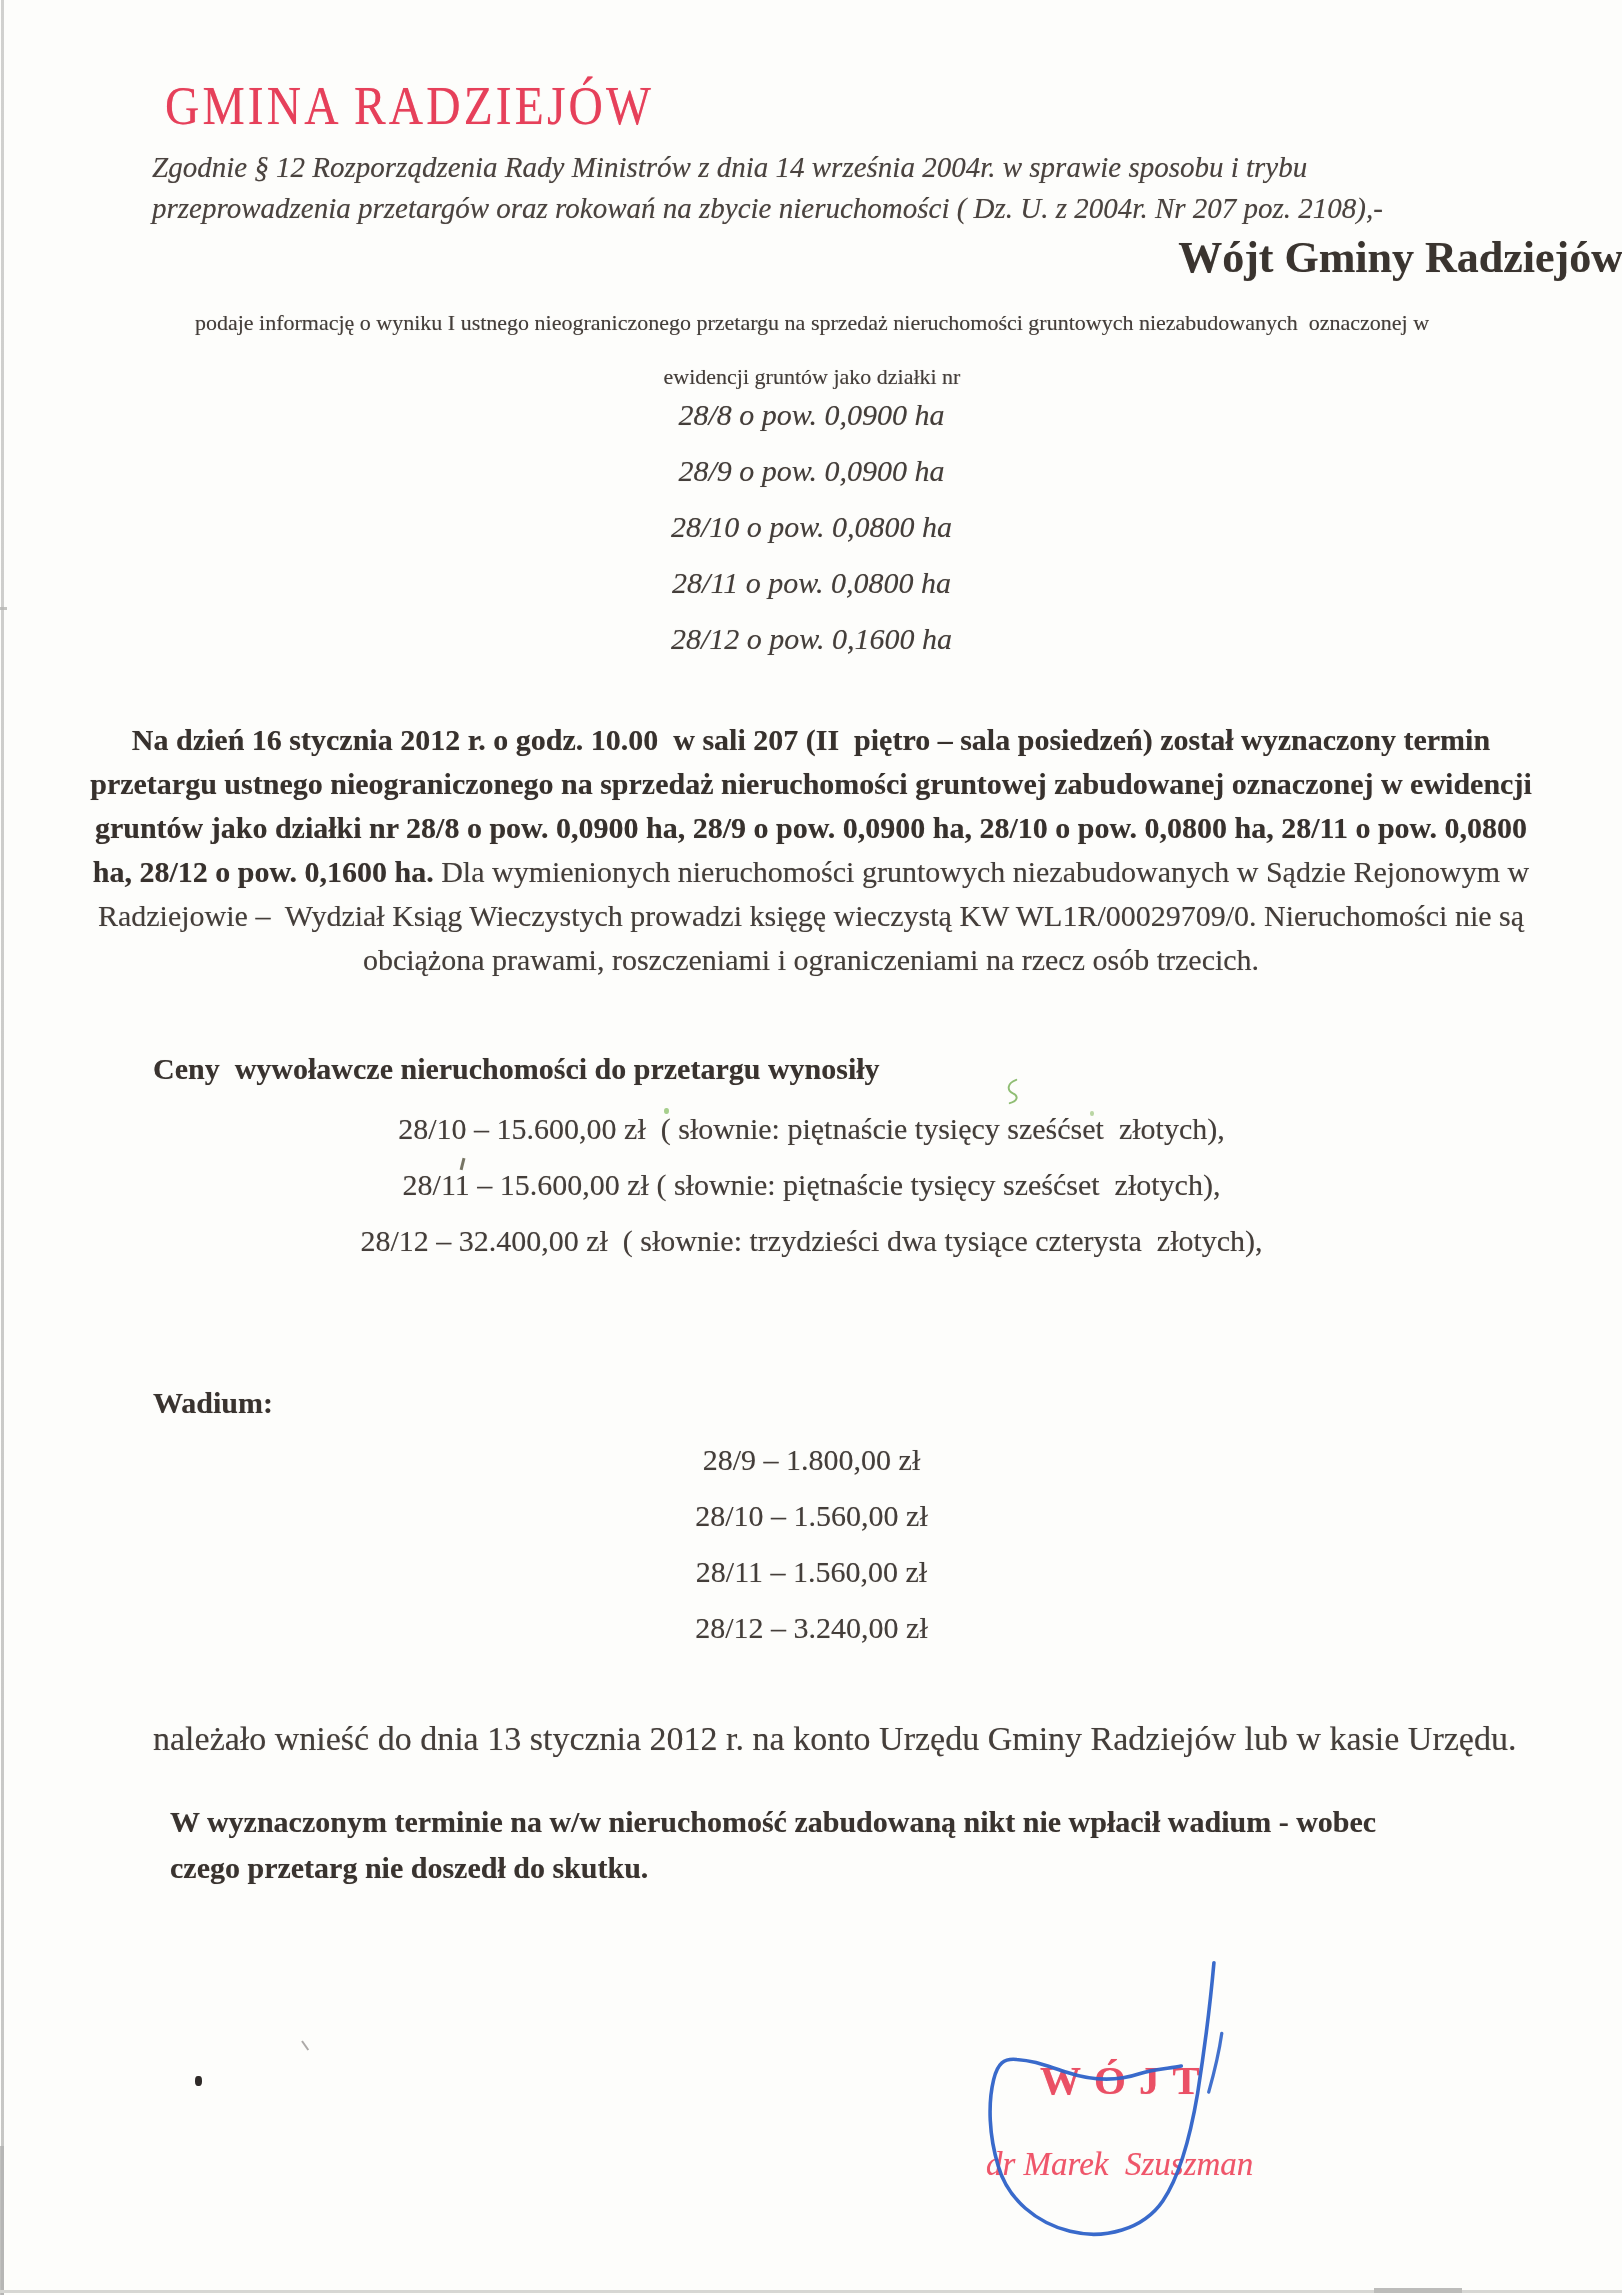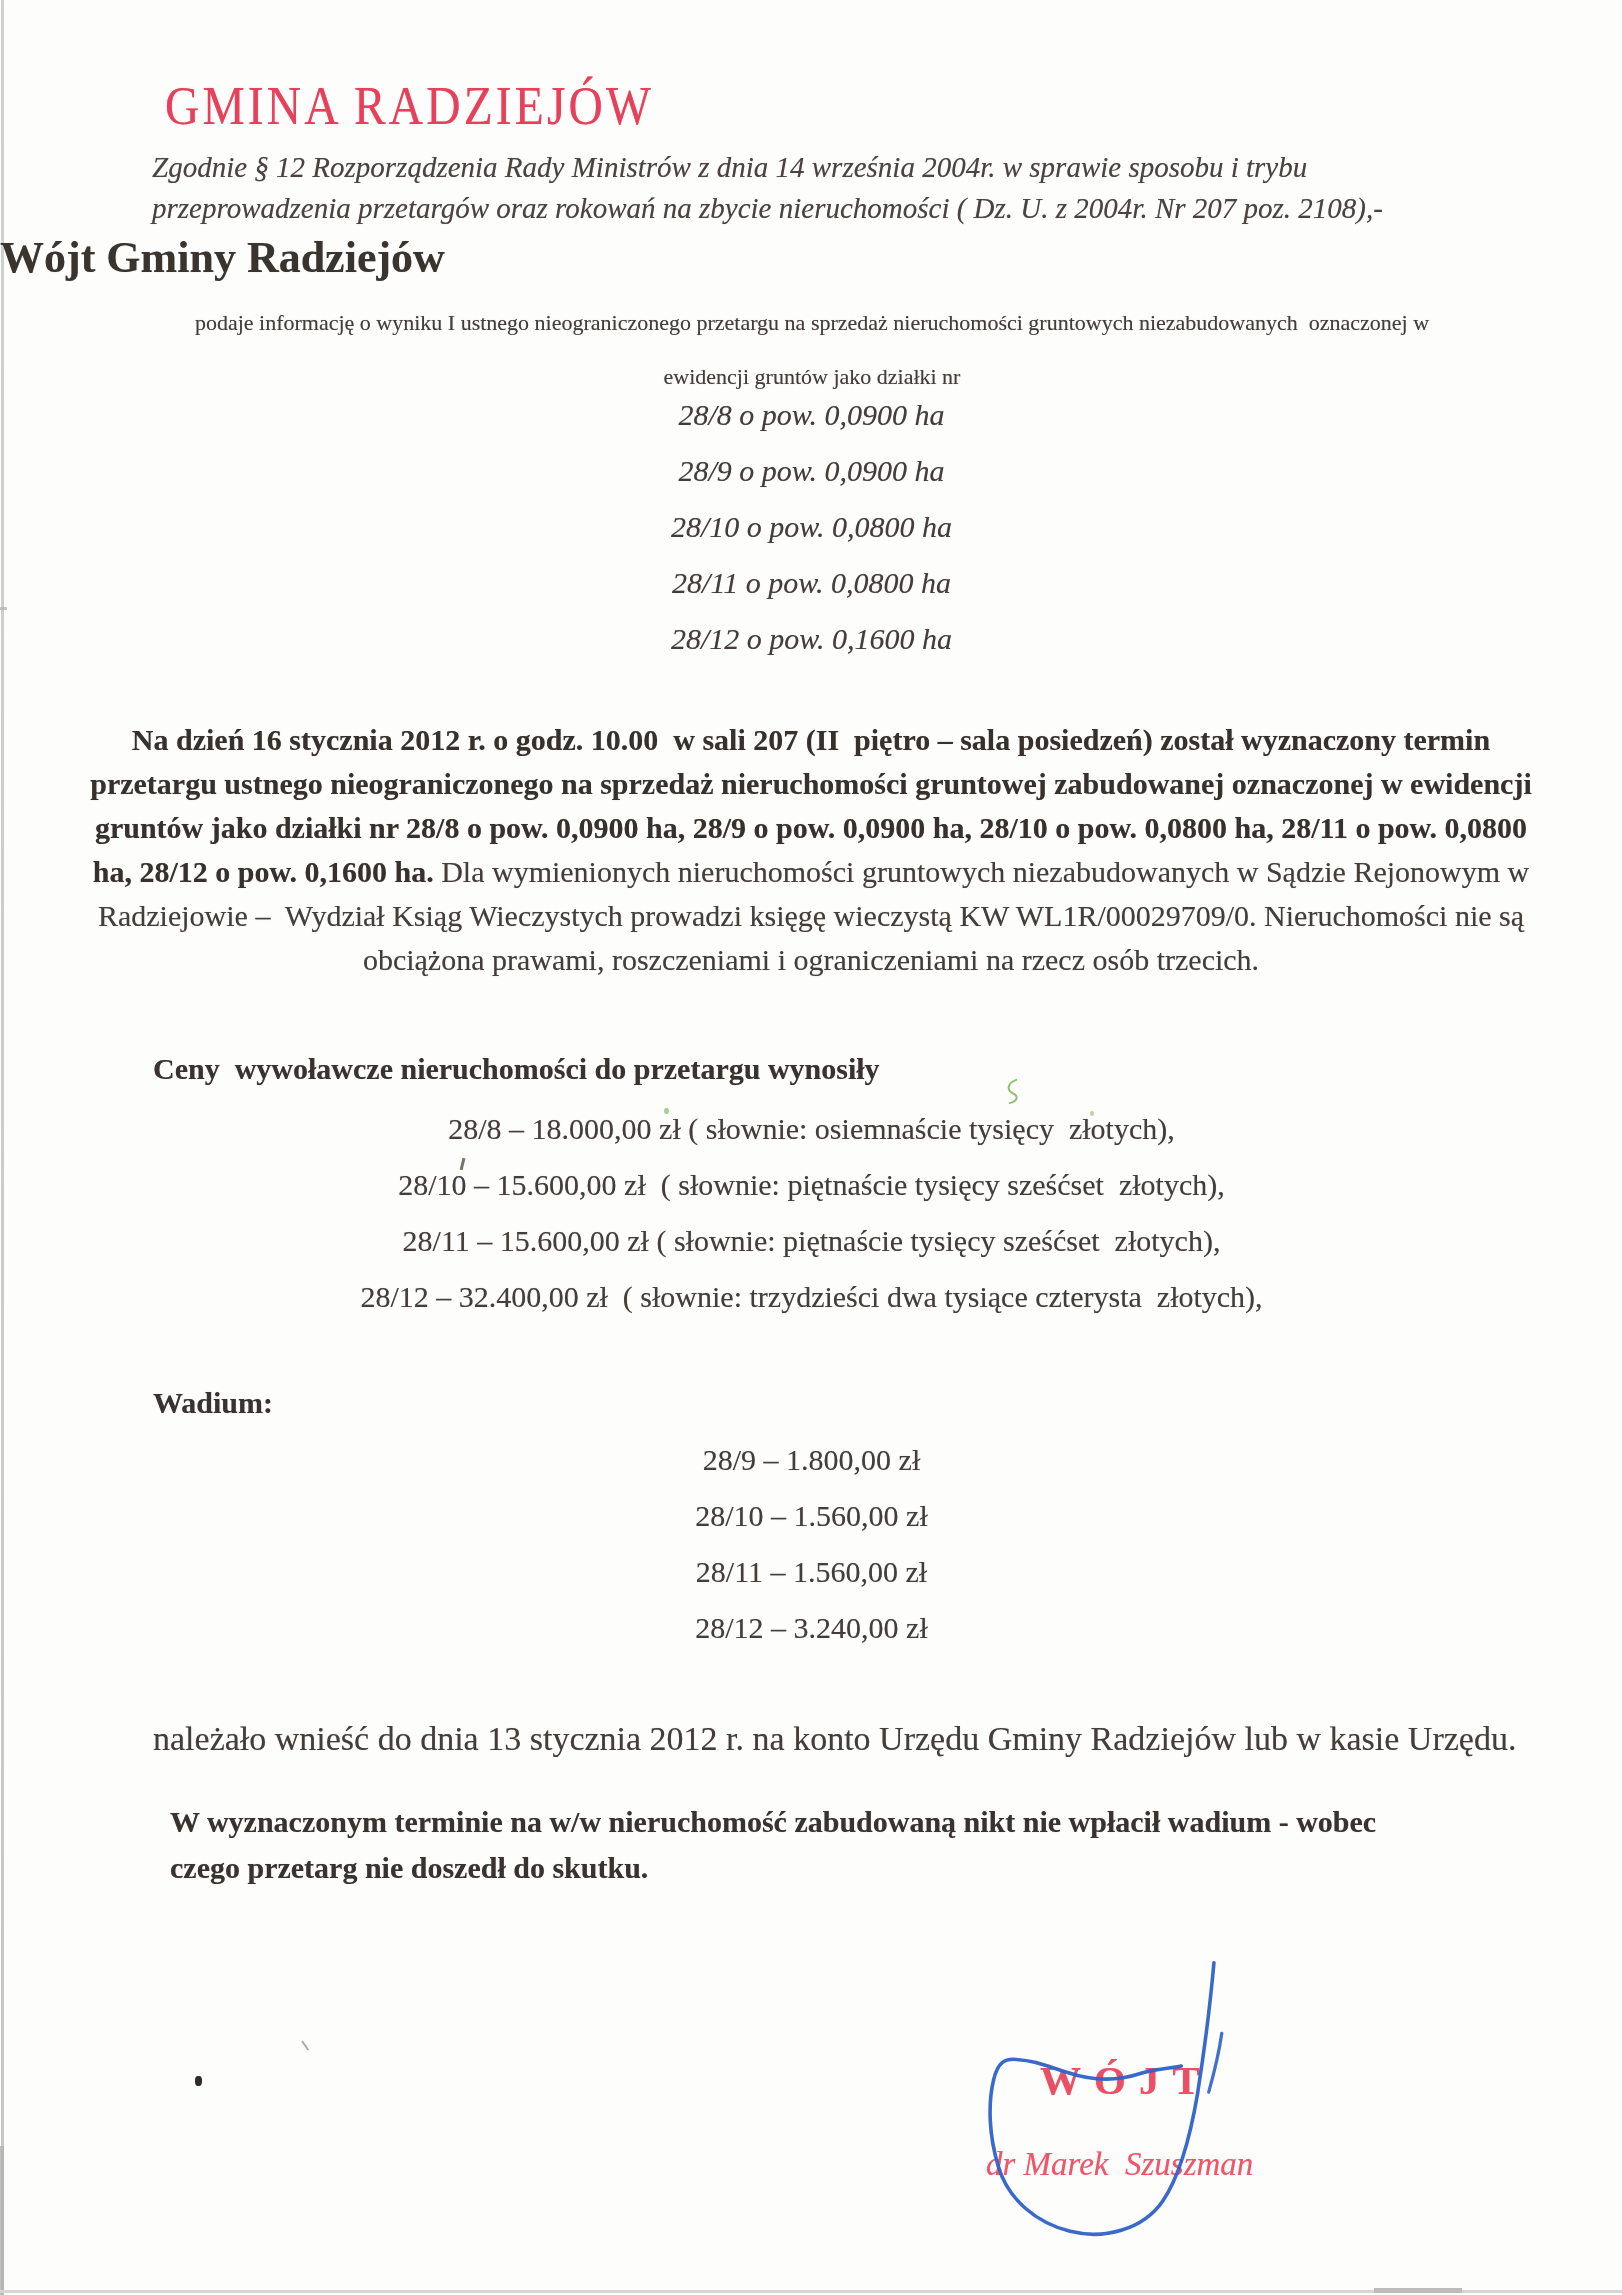--- a/index.html
+++ b/index.html
@@ -13,21 +13,21 @@
   .stamp-header{
     left:165px;top:73px;font-size:50px;letter-spacing:3.3px;
     color:#e6405a;transform:scale(.95,1.1);transform-origin:left top;
     text-shadow:0 0 0.7px rgba(230,64,90,.55);white-space:pre;
   }
   .legal{
     left:152px;top:147px;width:1348px;font-style:italic;font-size:29px;
     line-height:41px;color:#4a433f;white-space:pre-wrap;
   }
   .doc-title{
-    left:0;top:232px;width:100%;text-align:left;font-size:44px;
+    left:0;top:232px;width:100%;text-align:right;font-size:44px;
     font-weight:700;color:#3a342f;
   }
   .intro{
     left:164px;top:296px;width:1296px;text-align:center;font-size:22px;
     line-height:54px;white-space:pre-wrap;
   }
   .parcels{left:0;top:387px;width:100%;text-align:center;font-size:30px;}
   .parcels div{line-height:56px;white-space:pre;font-style:italic;}
   .term{
     left:73px;top:718px;width:1476px;text-align:center;font-size:30px;
@@ -93,21 +93,20 @@
     <div>28/9 o pow. 0,0900 ha</div>
     <div>28/10 o pow. 0,0800 ha</div>
     <div>28/11 o pow. 0,0800 ha</div>
     <div>28/12 o pow. 0,1600 ha</div>
   </div>
 
   <div class="abs term softink"><span class="b">Na dzień 16 stycznia 2012 r. o godz. 10.00  w sali 207 (II  piętro – sala posiedzeń) został wyznaczony termin przetargu ustnego nieograniczonego na sprzedaż nieruchomości gruntowej zabudowanej oznaczonej w ewidencji gruntów jako działki nr 28/8 o pow. 0,0900 ha, 28/9 o pow. 0,0900 ha, 28/10 o pow. 0,0800 ha, 28/11 o pow. 0,0800 ha, 28/12 o pow. 0,1600 ha.</span><span> Dla wymienionych nieruchomości gruntowych niezabudowanych w Sądzie Rejonowym w Radziejowie –  Wydział Ksiąg Wieczystych prowadzi księgę wieczystą KW WL1R/00029709/0. Nieruchomości nie są obciążona prawami, roszczeniami i ograniczeniami na rzecz osób trzecich.</span></div>
 
   <div class="abs sec-heading prices-h softink">Ceny  wywoławcze nieruchomości do przetargu wynosiły</div>
   <div class="abs prices softink">
-    <div>28/8 – 18.000,00 zł ( słownie: osiemnaście tysięcy  złotych),</div>
     <div>28/10 – 15.600,00 zł  ( słownie: piętnaście tysięcy sześćset  złotych),</div>
     <div>28/11 – 15.600,00 zł ( słownie: piętnaście tysięcy sześćset  złotych),</div>
     <div>28/12 – 32.400,00 zł  ( słownie: trzydzieści dwa tysiące czterysta  złotych),</div>
   </div>
 
   <div class="abs sec-heading wadium-h softink">Wadium:</div>
   <div class="abs wadium softink">
     <div>28/9 – 1.800,00 zł</div>
     <div>28/10 – 1.560,00 zł</div>
     <div>28/11 – 1.560,00 zł</div>

